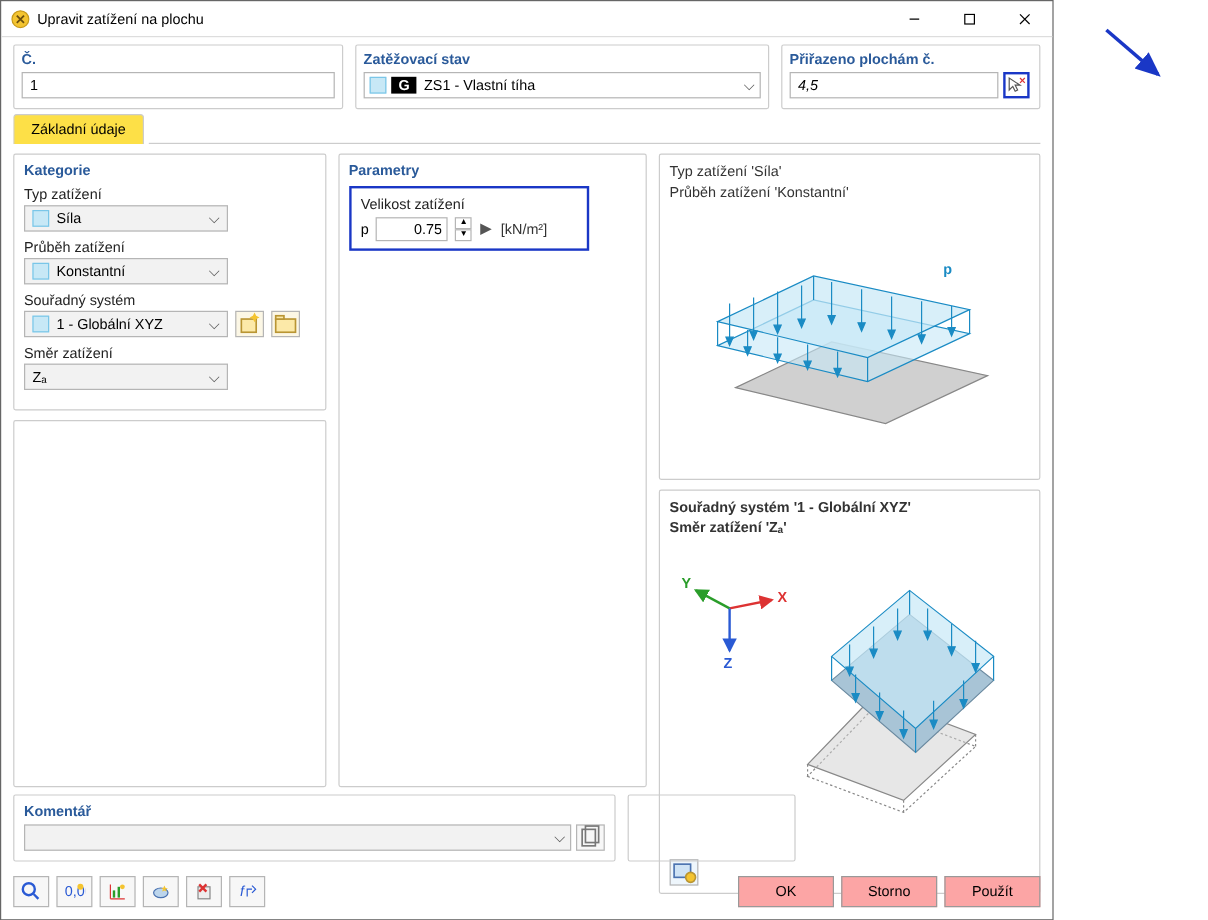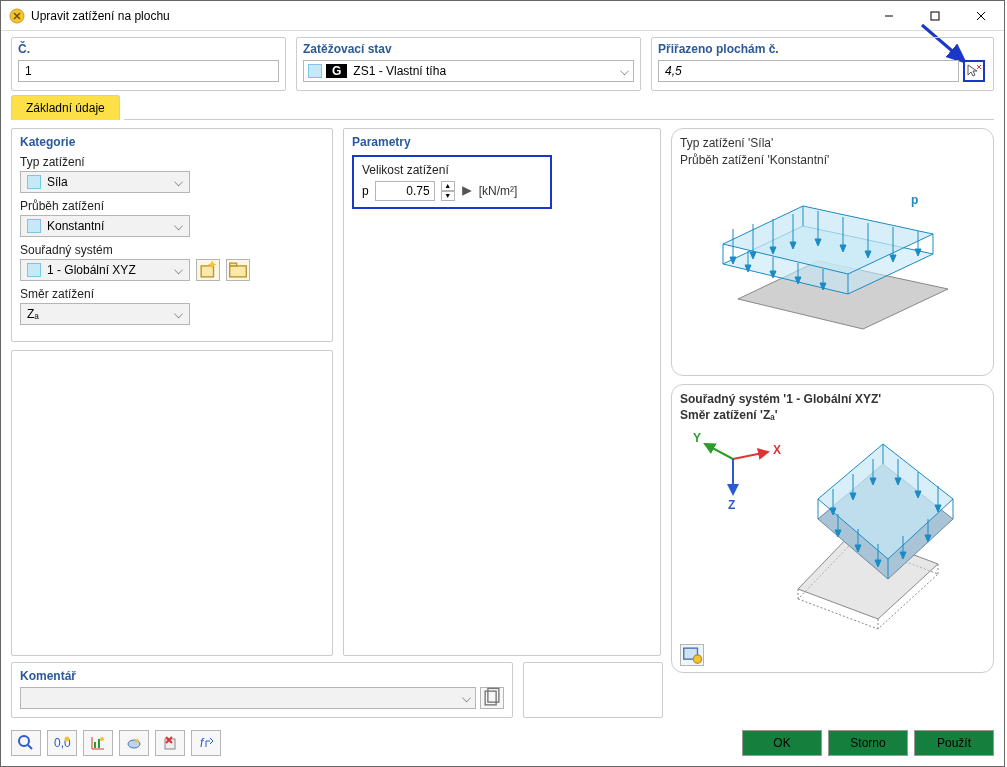--- a/index.html
+++ b/index.html
@@ -1,17 +1,17 @@
 <!DOCTYPE html>
 <html><head>
 <meta charset="utf-8">
 <style>
 * { box-sizing: border-box; font-family: "Segoe UI", Tahoma, sans-serif; font-size: 12px; }
 html, body { margin: 0; padding: 0; background: #fff; }
-.window { width: 1005px; height: 767px; border: 1px solid #666; display: flex; flex-direction: column; background: #fff; }
+.window { width: 878px; height: 767px; border: 1px solid #666; display: flex; flex-direction: column; background: #fff; }
 .titlebar { height: 30px; display: flex; align-items: center; padding: 0 0 0 8px; border-bottom: 1px solid #ddd; }
 .titlebar .app-icon { width: 16px; height: 16px; margin-right: 6px; }
 .titlebar .title { flex: 1; color: #000; }
 .titlebar .winbtn { width: 46px; height: 30px; display: flex; align-items: center; justify-content: center; color: #000; }
 .topfields { display: flex; gap: 10px; padding: 6px 10px 4px 10px; }
 .field-block { border: 1px solid #ccc; border-radius: 2px; padding: 4px 6px 8px 6px; display: flex; flex-direction: column; }
 .field-block.small { width: 275px; }
 .field-block.medium { width: 345px; }
 .field-block.flex { flex: 1; position: relative; }
 .field-label { color: #2a5a9a; font-weight: 600; margin-bottom: 4px; }
@@ -42,39 +42,39 @@
 .iconbtn { width:24px; height:22px; border:1px solid #b5b5b5; background:#fcf7e5; display:flex; align-items:center; justify-content:center;}
 .empty-panel { border:1px solid #ccc; border-radius:2px; flex:1;}
 .param-group { border:2px solid #1a37c6; padding:6px 8px; width:200px;}
 .param-label { color:#222; margin-bottom:4px;}
 .param-row { display:flex; align-items:center; gap:6px;}
 .num-input { width:60px; height:20px; border:1px solid #b5b5b5; text-align:right; padding:0 4px;}
 .spinner { width:14px; height:20px; display:flex; flex-direction:column;}
 .spinner div{ flex:1; border:1px solid #b5b5b5; font-size:7px; line-height:8px; text-align:center;}
 .play { width:12px; height:12px;}
 .unit { color:#333;}
-.preview-panel { border:1px solid #ccc; border-radius:12px; padding:6px 8px; display:flex; flex-direction:column;}
+.preview-panel { border:1px solid #ccc; border-radius:2px; padding:6px 8px; display:flex; flex-direction:column;gap:24px;}
 .preview-text { color:#333; line-height:1.4;}
 .preview-area { flex:1; display:flex; align-items:center; justify-content:center; position:relative;}
 .preview-panel.top { height:278px;}
 .preview-panel.bot { flex:1;font-weight:bold;}
 .preview-btn { width:24px; height:22px; border:1px solid #b5b5b5; background:#eef6fc; display:flex; align-items:center; justify-content:center; align-self:flex-start;}
 
 .commentrow { display:flex; gap:10px; padding:0 10px 6px 10px;}
 .comment-panel { border:1px solid #ccc; border-radius:2px; padding:6px 8px 8px 8px; width:502px;}
 .comment-input { display:flex; gap:4px; align-items:center;}
 .comment-combo { flex:1; height:22px; border:1px solid #b5b5b5; background:#f2f2f2; display:flex; align-items:center;}
 .comment-combo .chev{ margin-left:auto; margin-right:4px; color:#555;}
 .small-empty { border:1px solid #ccc; border-radius:2px; width:140px;}
 
 .footer { display:flex; align-items:center; padding:6px 10px 10px 10px; gap:6px;}
 .toolbtn { width:30px; height:26px; border:1px solid #b5b5b5; background:#f7f7f7; display:flex; align-items:center; justify-content:center;}
 .toolbtn svg{ width:18px; height:18px;}
 .footer-spacer{ flex:1;}
-.btn { min-width:80px; height:26px; border:1px solid #999; background:#15803d; padding:0 14px; display:flex; align-items:center; justify-content:center;}
+.btn { min-width:80px; height:26px; border:1px solid #999; background:#fca5a5; padding:0 14px; display:flex; align-items:center; justify-content:center;}
 
 .arrow-annotation { position:absolute; top:20px; right:30px; }
 </style>
 </head>
 <body>
 
 <div class="window">
   <div class="titlebar">
     <svg class="app-icon" viewBox="0 0 16 16">
         <circle cx="8" cy="8" r="7" fill="#f4c430" stroke="#c89b1c"></circle>

